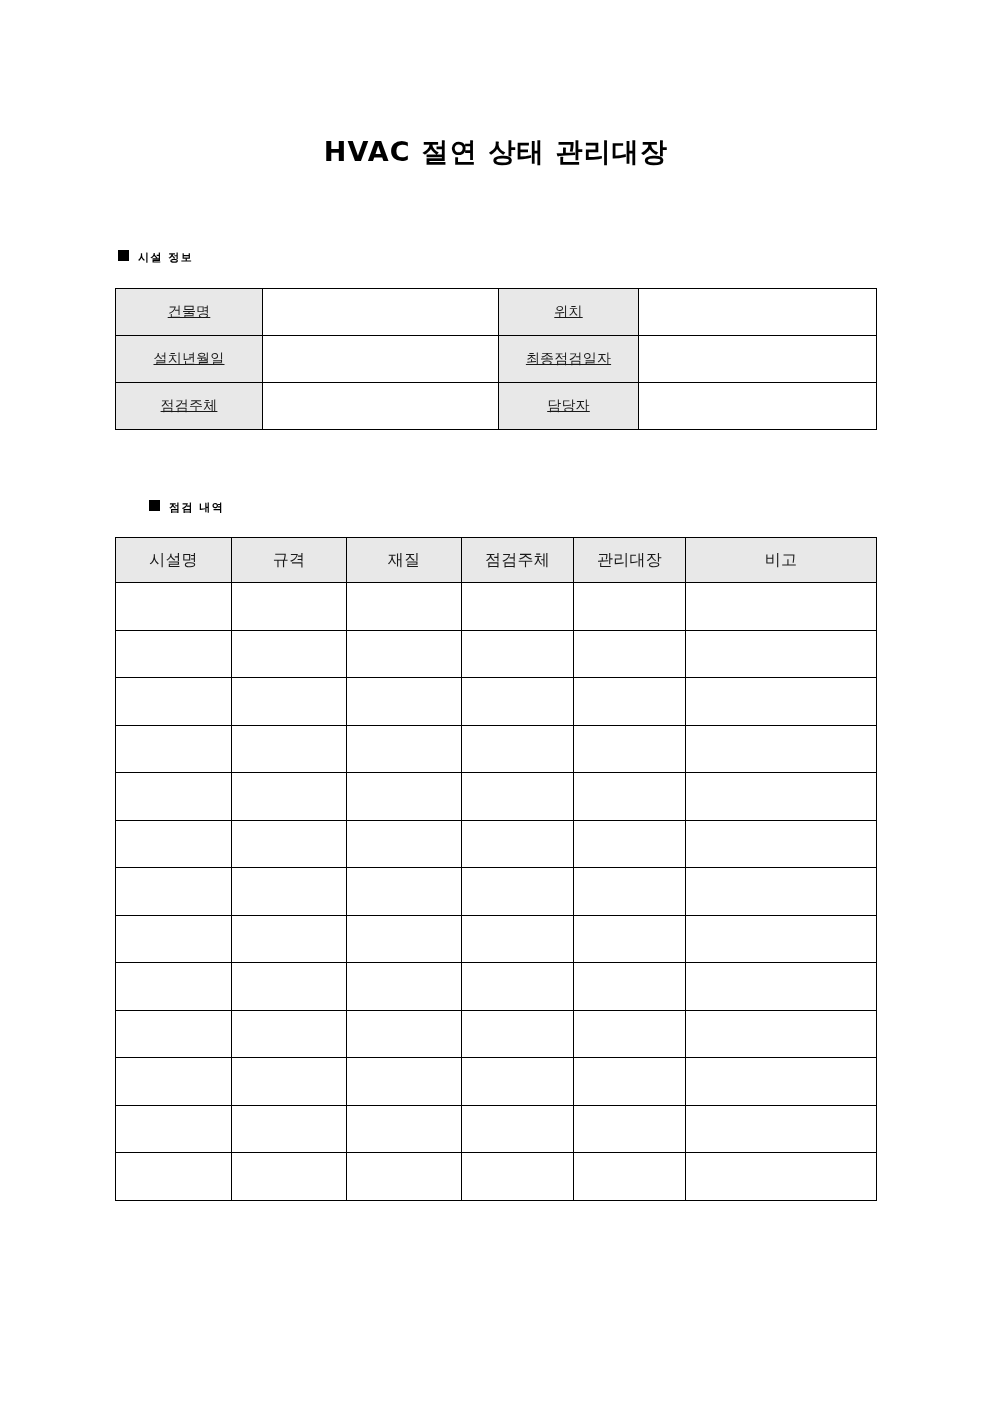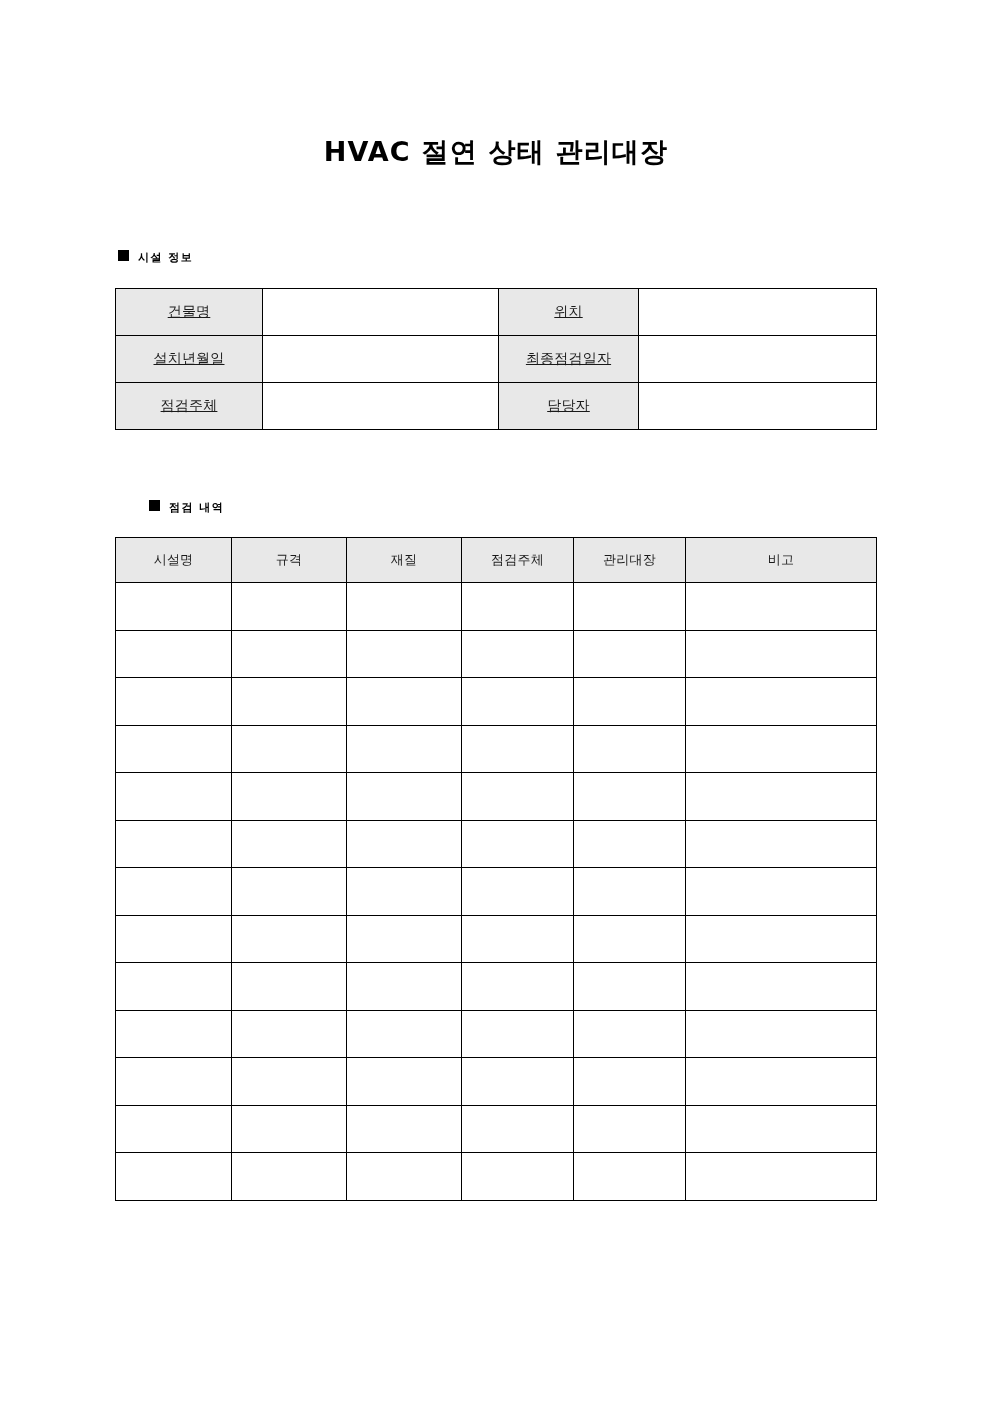--- a/index.html
+++ b/index.html
@@ -108,21 +108,21 @@
   #inspection-table col.ci-0 { width: 116px; }
   #inspection-table col.ci-1 { width: 115px; }
   #inspection-table col.ci-2 { width: 115px; }
   #inspection-table col.ci-3 { width: 112px; }
   #inspection-table col.ci-4 { width: 112px; }
   #inspection-table col.ci-5 { width: 191px; }
 
   #inspection-table thead tr { height: 45px; }
   #inspection-table thead th {
     background: #e8e8e8;
-    font-size: 13px;
+    font-size: 16px;
     font-weight: normal;
     letter-spacing: 0.2px;
   }
   #inspection-table tbody tr { height: 47.5px; }
   #inspection-table tbody td { background: #ffffff; }
 </style>
 </head>
 <body>
 
 <div class="page">

